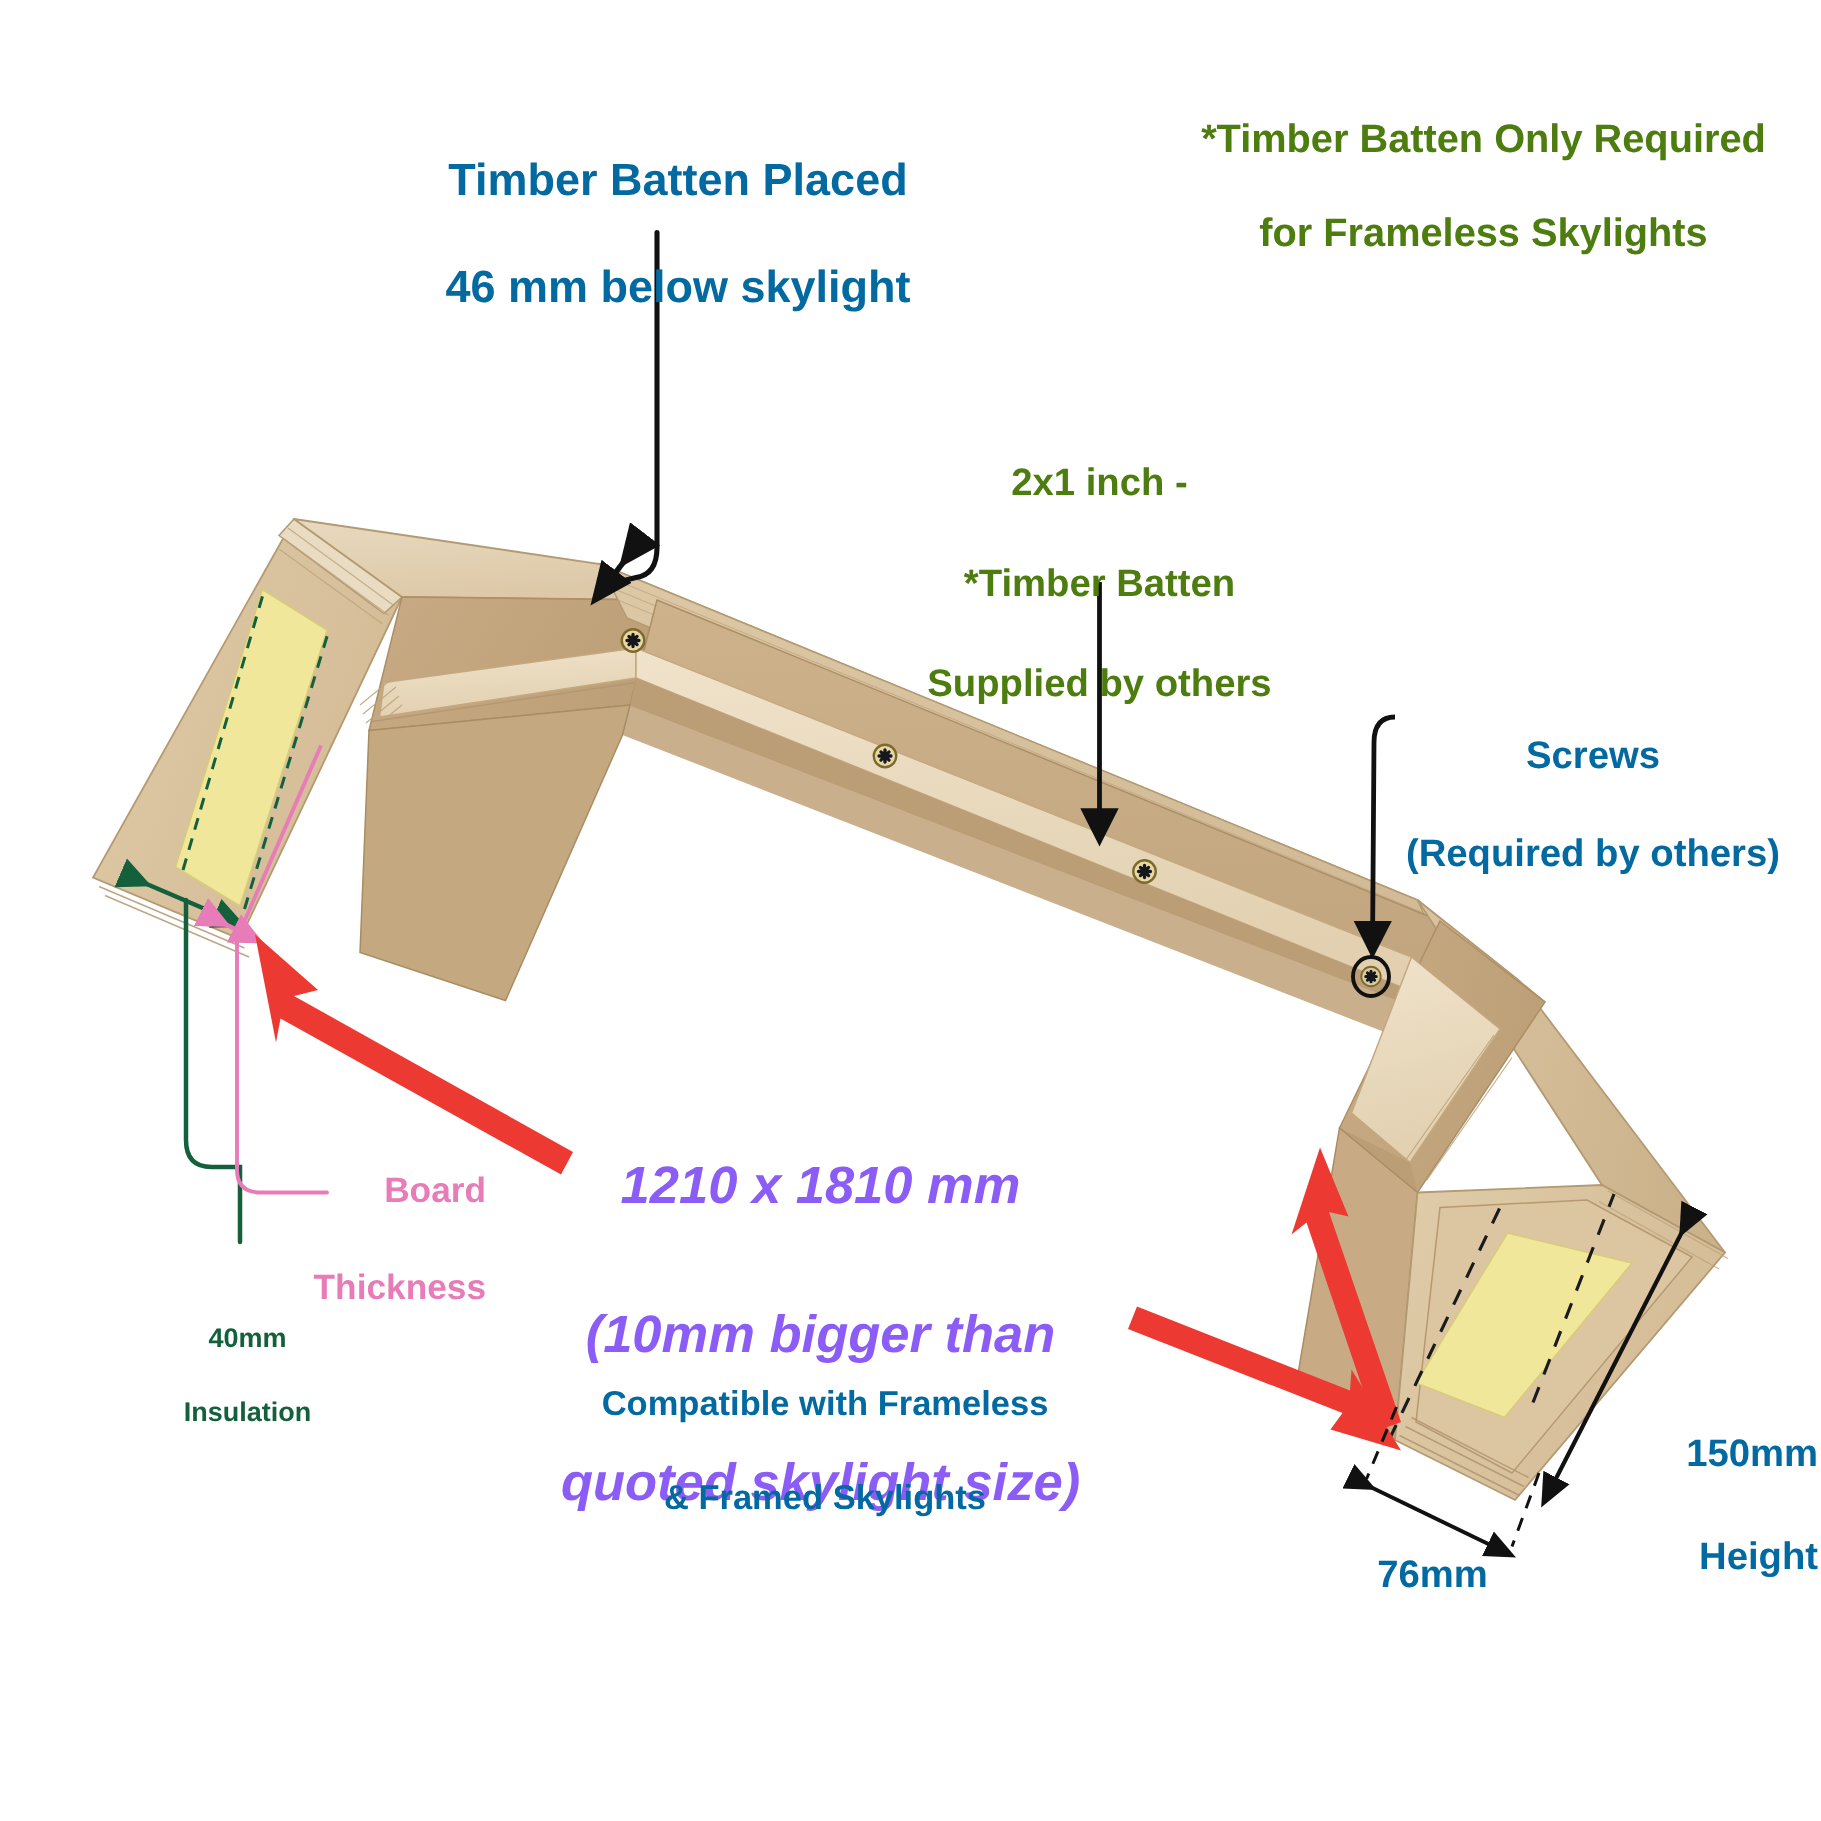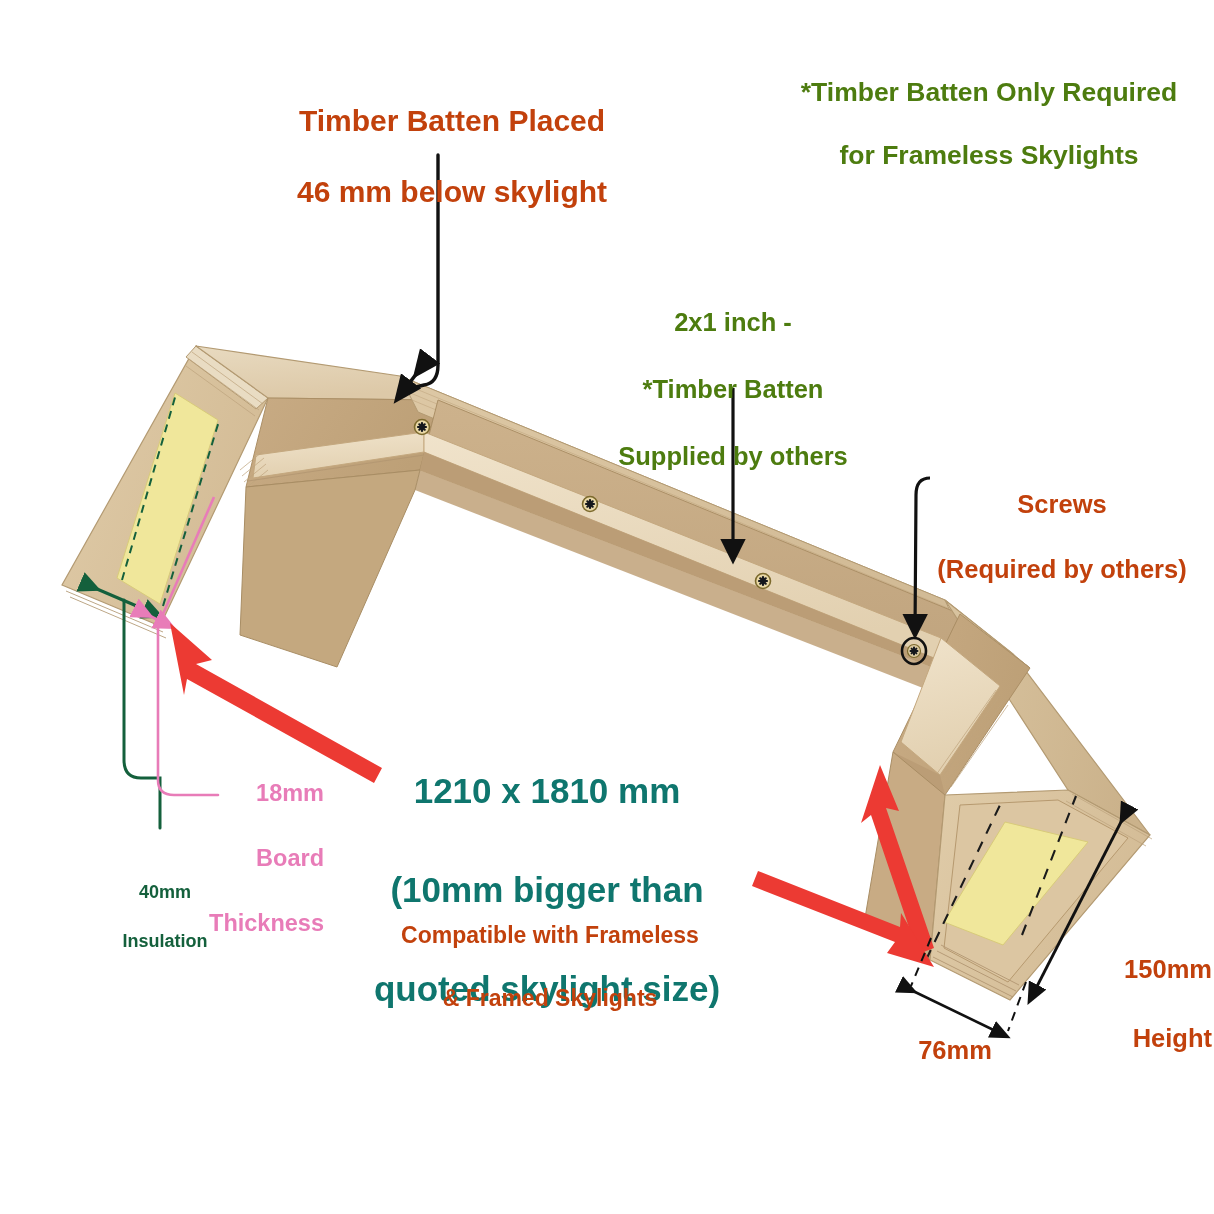--- a/index.html
+++ b/index.html
@@ -1,23 +1,23 @@
 <!DOCTYPE html>
 <html><head>
 <meta charset="utf-8">
 <style>
   html,body{margin:0;padding:0;background:#ffffff;}
   body{width:1214px;height:1214px;position:relative;overflow:hidden;
        font-family:"Liberation Sans",sans-serif;}
   #stage{position:absolute;left:0;top:0;width:1214px;height:1214px;}
   svg.layer{position:absolute;left:0;top:0;width:1214px;height:1214px;overflow:visible;}
   .lbl{position:absolute;font-weight:bold;line-height:1.18;white-space:pre-line;}
-  .lbl.black{color:#c2410c;}
+  .lbl.black{color:#0369a1;}
   .lbl.blue{color:#4d7c0f;}
-  .lbl.red{color:#0f766e;}
+  .lbl.red{color:#8b5cf6;font-style:italic;}
   .lbl.pink{color:#e87cb8;}
   .lbl.green{color:#14603c;}
   .c{text-align:center;}
   .r{text-align:right;}
 </style>
 </head>
 <body>
 
 <div id="stage">
 
@@ -279,21 +279,20 @@
     <div>(10mm bigger than</div>
     <div>quoted skylight size)</div>
   </div>
 
   <div class="lbl black c" style="left:375px;top:888px;width:350px;font-size:23px;line-height:1.38;">
     <div>Compatible with Frameless</div>
     <div>&amp; Framed Skylights</div>
   </div>
 
   <div class="lbl pink r" style="left:132px;top:745px;width:192px;font-size:23.5px;line-height:1.38;">
-    <div>18mm</div>
     <div>Board</div>
     <div>Thickness</div>
   </div>
 
   <div class="lbl green c" style="left:90px;top:855px;width:150px;font-size:18px;line-height:1.38;text-align:center;">
     <div>40mm</div>
     <div>Insulation</div>
   </div>
 
   <div class="lbl black c" style="left:890px;top:1005px;width:130px;font-size:25.5px;">

